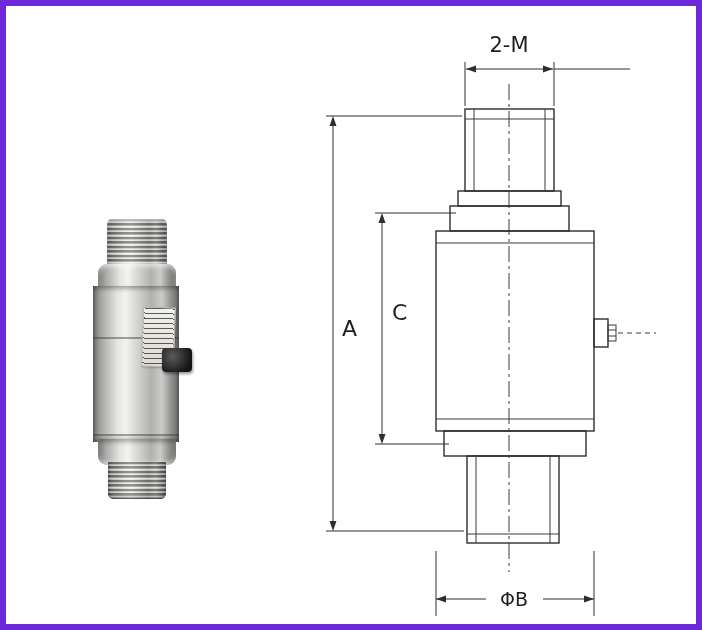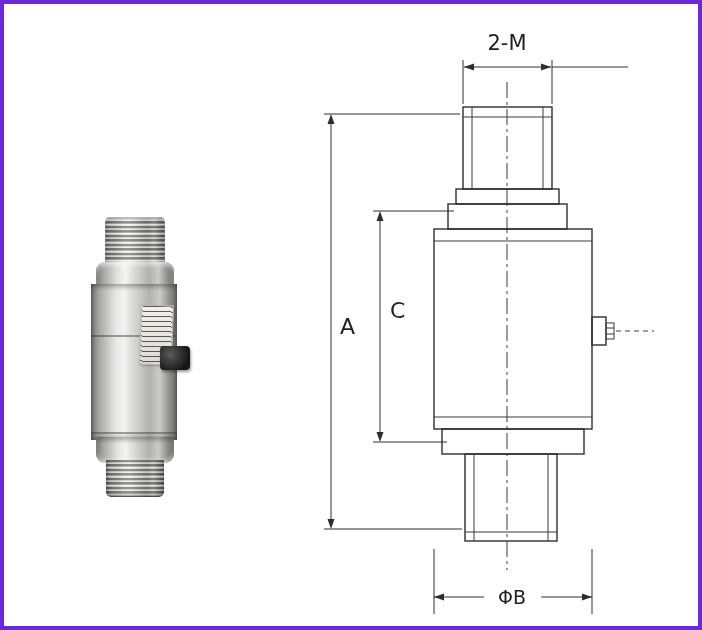--- a/index.html
+++ b/index.html
@@ -1,20 +1,20 @@
 <!DOCTYPE html>
 <html><head>
 <meta charset="utf-8">
 <style>
   html,body{margin:0;padding:0;background:#fff;}
   .page{
     position:relative;
     width:702px;height:630px;
     background:#ffffff;
-    border:4px solid #6d28d9;
+    border:6px solid #6d28d9;
     box-sizing:border-box;
     overflow:hidden;
     font-family:"DejaVu Sans", sans-serif;
   }
   
   .photo-part{position:absolute;}
   .metal-h{
     background-image:
       linear-gradient(90deg,#767674 0%,#a9a9a7 10%,#e4e4e2 28%,#f3f3f1 38%,#d7d7d5 50%,#b1b1af 68%,#cbcbc9 80%,#8c8c8a 92%,#6f6f6d 100%);
   }

